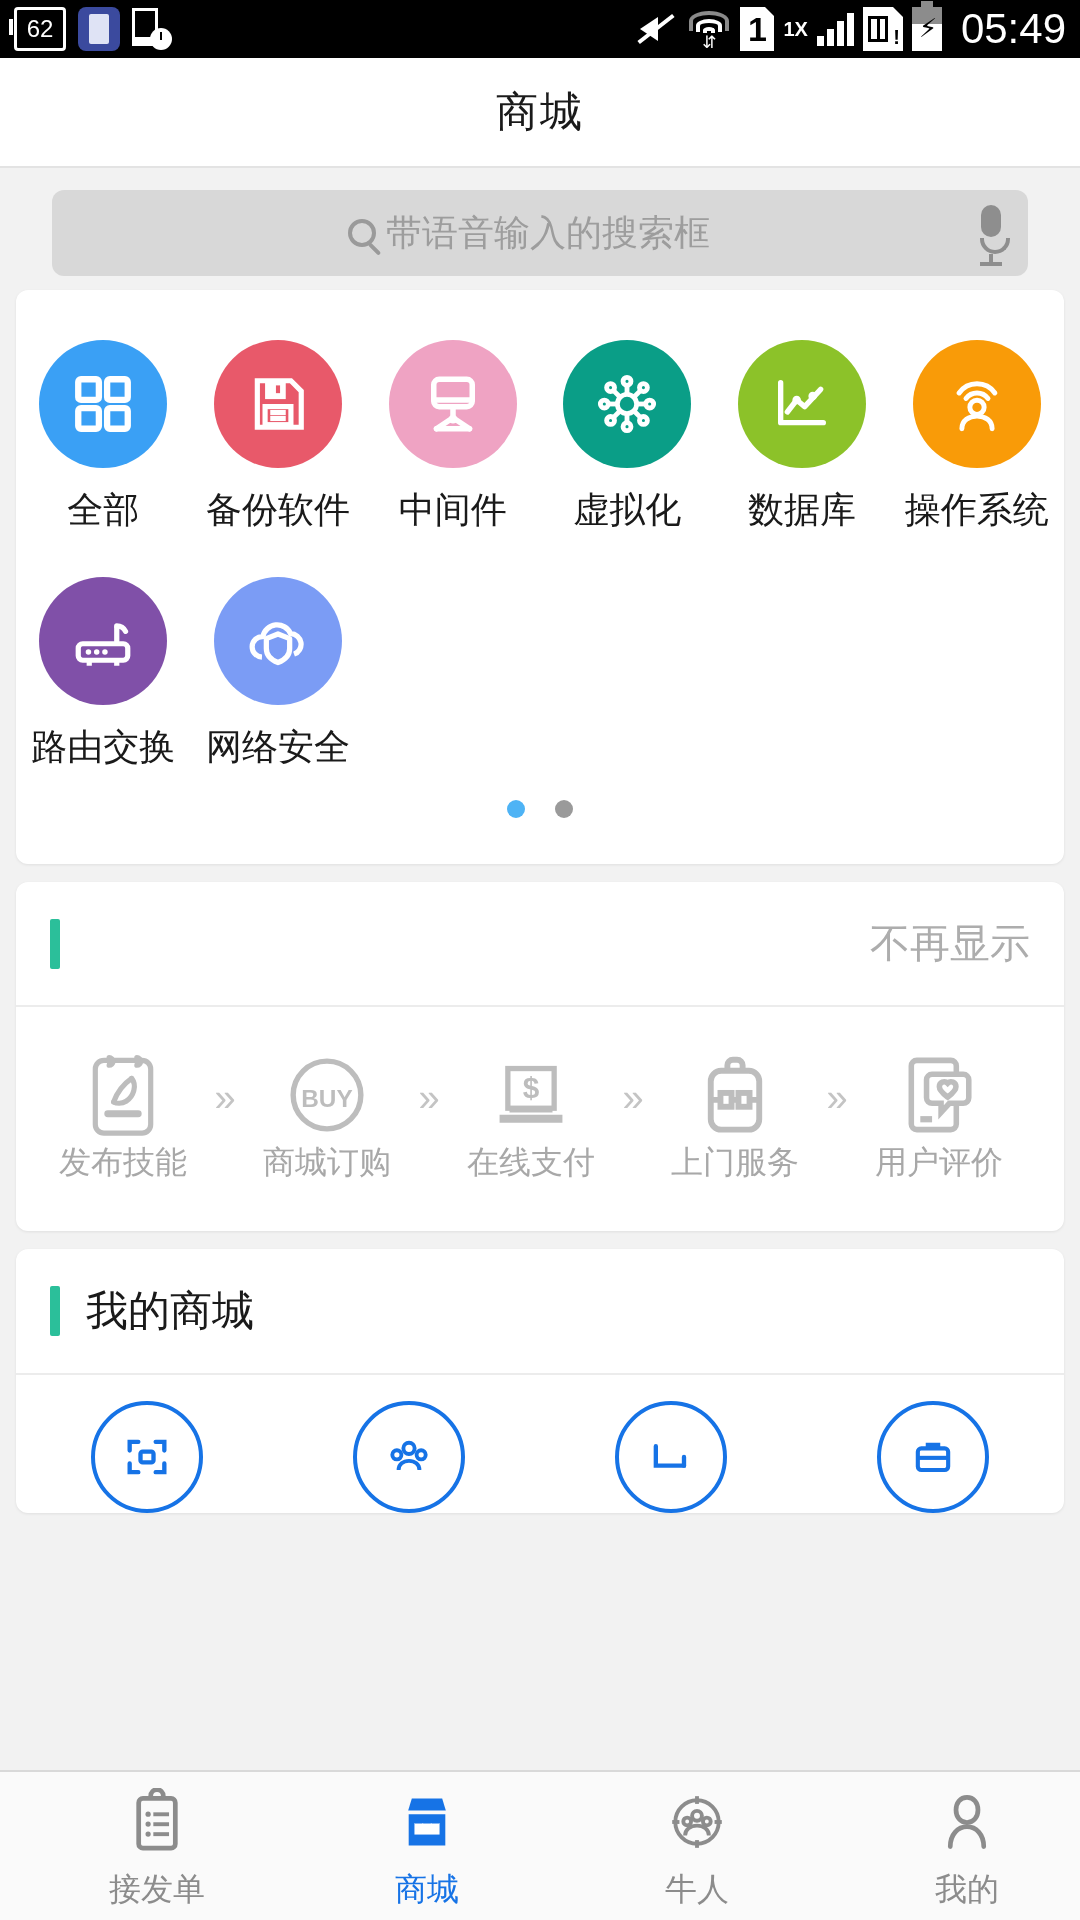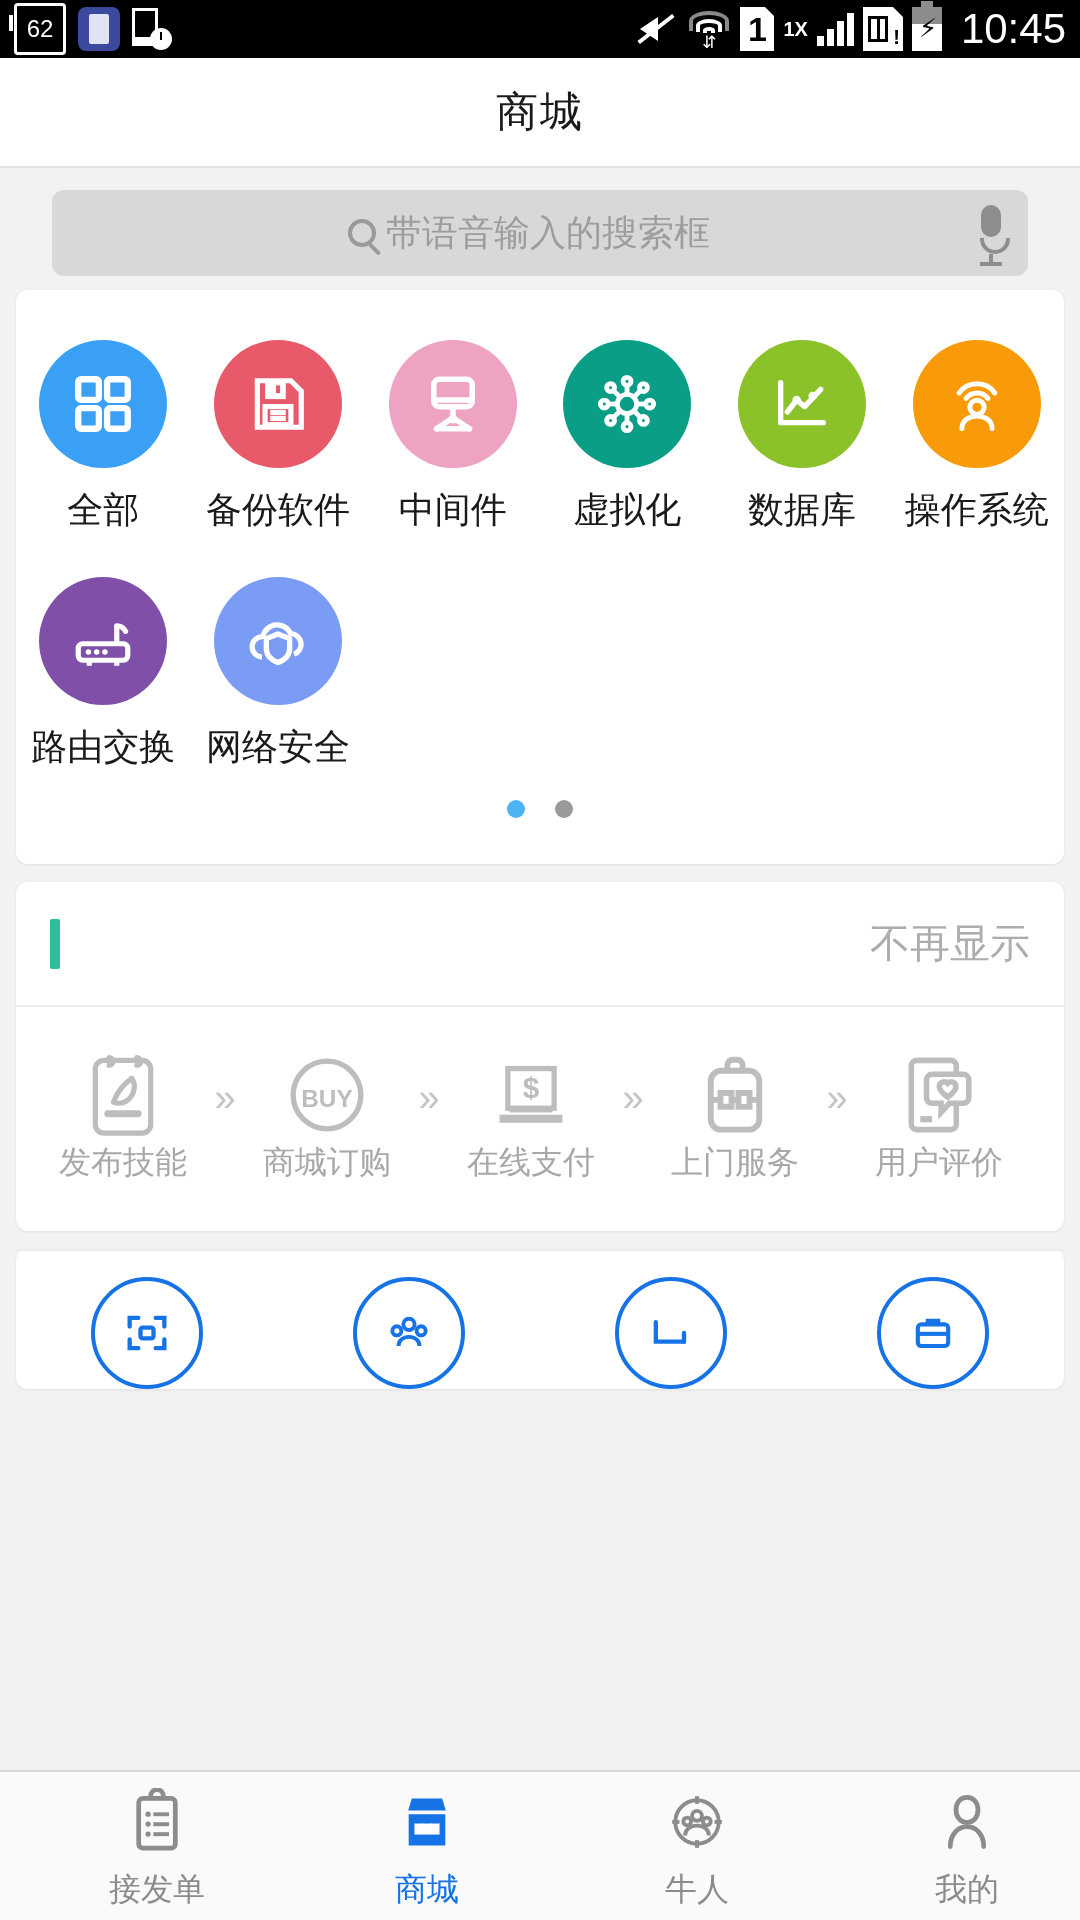--- a/index.html
+++ b/index.html
@@ -14,21 +14,21 @@
   
   .statusbar {
     height:58px; background:#000; color:#fff;
     display:flex; align-items:center; flex:0 0 58px;
     padding:0 14px;
   }
   .sb-left { display:flex; align-items:center; gap:12px; }
   .sb-right { display:flex; align-items:center; gap:9px; margin-left:auto; }
   .sb-clock { font-size:42px; letter-spacing:0px; font-weight:400; margin-left:10px; line-height:1; }
   .battery-num {
-    width:52px; height:52px; border:3px solid #fff; border-radius:4px;
+    width:52px; height:44px; border:3px solid #fff; border-radius:4px;
     font-size:24px; display:flex; align-items:center; justify-content:center;
     position:relative; color:#fff;
   }
   .battery-num::before {
     content:""; position:absolute; left:-8px; top:9px; width:4px; height:16px; background:#fff;
   }
   .phone-blue {
     width:42px; height:44px; background:#3b4a9e; border-radius:8px;
     display:flex; align-items:center; justify-content:center;
   }
@@ -188,21 +188,21 @@
           <i></i>
         </div>
       <div class="simcard">
           <span class="grid"></span>
           <span class="bang">!</span>
         </div>
       <div class="batt">
           <span class="fill"></span>
           <span class="bolt">⚡</span>
         </div>
-      <div class="sb-clock">10:45</div>
+      <div class="sb-clock">05:49</div>
     </div>
   </div>
 
   <div class="titlebar">
     <h1>商城</h1>
   </div>
 
   <div class="body-scroll">
 
     <div class="search-wrap">
@@ -439,20 +439,24 @@
                 </g>
               </svg>
           </div>
           <div class="step-label">用户评价</div>
         </div>
 
       </div>
     </div>
 
     <div class="card">
+      <div class="sec-head">
+        <span class="sec-bar"></span>
+        <span class="sec-title">我的商城</span>
+      </div>
       <div class="divider"></div>
       <div class="mall-row">
         <div class="mall-item">
           <div class="mall-circle">
             <svg width="52" height="52" viewBox="0 0 24 24">
                 <g fill="none" stroke="#1673e6" stroke-width="2" stroke-linecap="round">
                   <path d="M4 9V5h4M20 9V5h-4M4 15v4h4M20 15v4h-4"></path>
                   <rect x="9" y="9.5" width="6" height="5" rx="1"></rect>
                 </g>
               </svg>

